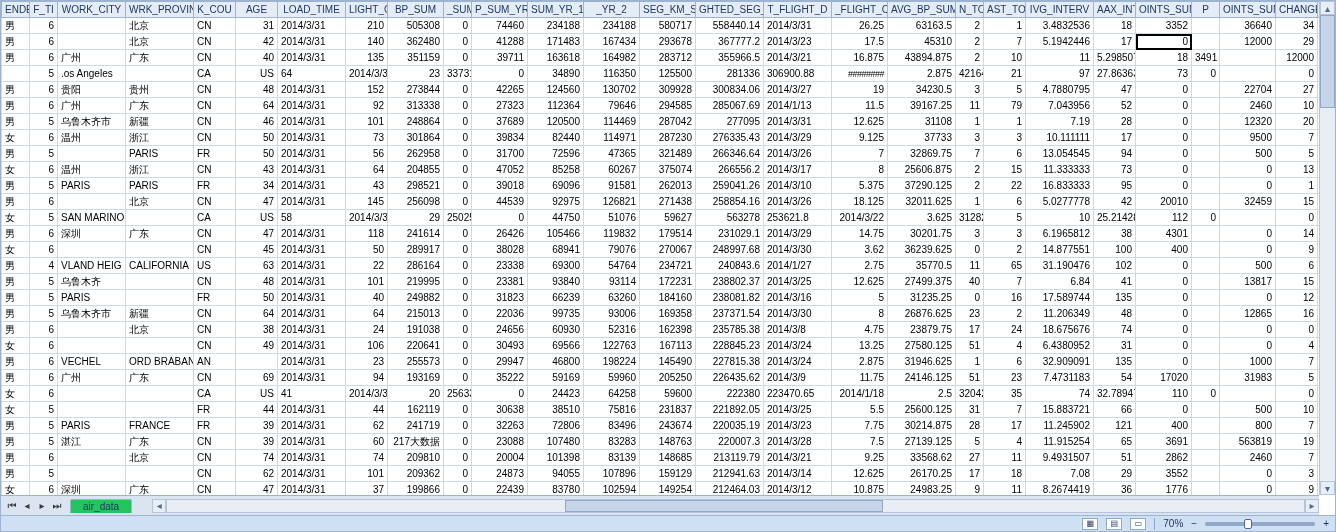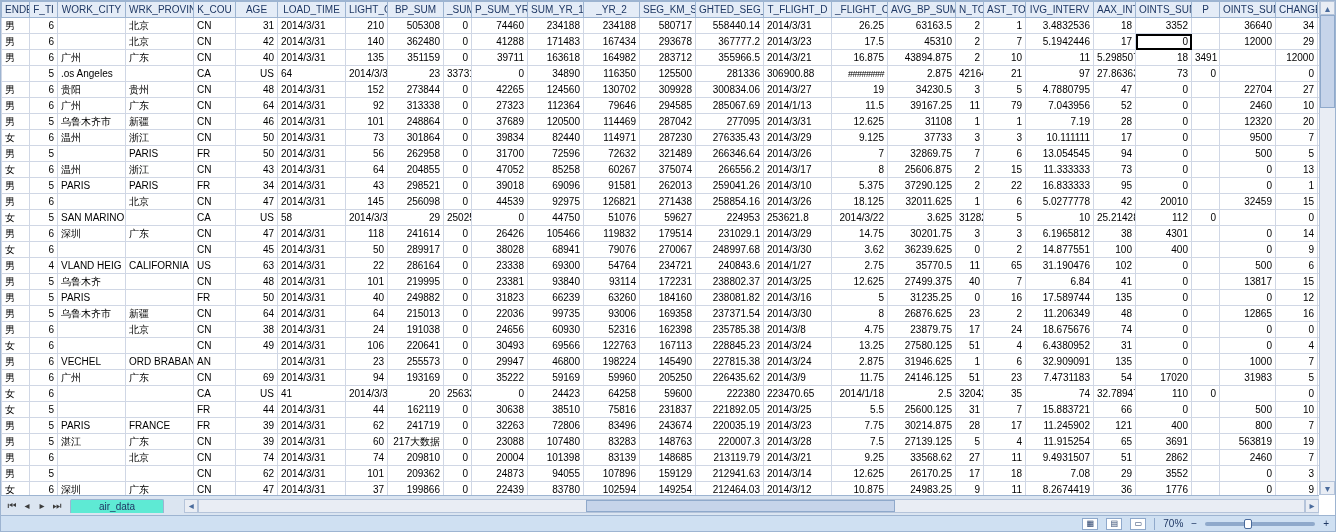--- a/index.html
+++ b/index.html
@@ -9,21 +9,21 @@
   table { border-collapse:collapse; width:100%; table-layout:fixed; }
   th, td { border:1px solid #d0d7e5; height:16px; line-height:14px; padding:0 3px; white-space:nowrap; overflow:hidden; text-align:right; font-size:10px; color:#000; }
   th { background:#e4ecf7; font-weight:normal; text-align:center; color:#1f3864; border-color:#9db4d1; }
   td.txt { text-align:left; }
   td.sel { background:#fff; outline:2px solid #000; outline-offset:-2px; }
   td.hash { font-size:9px; letter-spacing:-0.5px; }
   
   .bottombar { position:absolute; left:0; bottom:16px; right:16px; height:20px; background:#dbe5f1; display:flex; align-items:center; font-size:10px; border-top:1px solid #9db4d1;}
   .tab-nav { display:flex; align-items:center; gap:1px; padding:0 4px;}
   .tab-nav span { width:14px; height:14px; display:flex; align-items:center; justify-content:center; color:#3b3b3b; cursor:pointer; }
-  .sheettab { background:#5eead4; border:1px solid #9db4d1; border-bottom:none; padding:1px 28px; margin-left:2px; border-radius:2px 2px 0 0; color:#1f3864;}
+  .sheettab { background:#22c55e; border:1px solid #9db4d1; border-bottom:none; padding:1px 12px; margin-left:2px; border-radius:2px 2px 0 0; color:#1f3864;}
   .hscroll { flex:1; margin-left:20px; display:flex; align-items:center; }
   .hscroll .track { flex:1; height:14px; background:#e9edf4; border:1px solid #b5c4da; position:relative;}
   .hscroll .thumb { position:absolute; left:35%; top:0; bottom:0; width:28%; background:#c6d4ea; border:1px solid #8fa9cb;}
   .hscroll .btn { width:14px; height:14px; background:#e9edf4; border:1px solid #b5c4da; display:flex; align-items:center; justify-content:center; color:#4a6b9c;}
   
   .vscroll { position:absolute; right:0; top:0; width:16px; bottom:36px; background:#e9edf4; border-left:1px solid #b5c4da; display:flex; flex-direction:column;}
   .vscroll .btn { height:14px; background:#e9edf4; border:1px solid #b5c4da; display:flex; align-items:center; justify-content:center; color:#4a6b9c;}
   .vscroll .track { flex:1; position:relative;}
   .vscroll .thumb { position:absolute; top:0; left:0; right:0; height:20%; background:#c6d4ea; border:1px solid #8fa9cb;}
   
@@ -344,21 +344,21 @@
             <td class="txt"></td>
             <td class="txt">PARIS</td>
             <td class="txt">FR</td>
             <td>50</td>
             <td class="txt">2014/3/31</td>
             <td>56</td>
             <td>262958</td>
             <td>0</td>
             <td>31700</td>
             <td>72596</td>
-            <td>72632</td>
+            <td>47365</td>
             <td>321489</td>
             <td>266346.64</td>
             <td class="txt">2014/3/26</td>
             <td>7</td>
             <td>32869.75</td>
             <td>7</td>
             <td>6</td>
             <td>13.054545</td>
             <td>94</td>
             <td>0</td>
@@ -462,21 +462,21 @@
             <td class="txt">CA</td>
             <td>US</td>
             <td class="txt">58</td>
             <td>2014/3/31</td>
             <td>29</td>
             <td>250258</td>
             <td>0</td>
             <td>44750</td>
             <td>51076</td>
             <td>59627</td>
-            <td>224953</td>
+            <td>563278</td>
             <td class="txt">253621.8</td>
             <td>2014/3/22</td>
             <td>3.625</td>
             <td>31282.25</td>
             <td>5</td>
             <td>10</td>
             <td>25.214286</td>
             <td>112</td>
             <td>0</td>
             <td></td>

